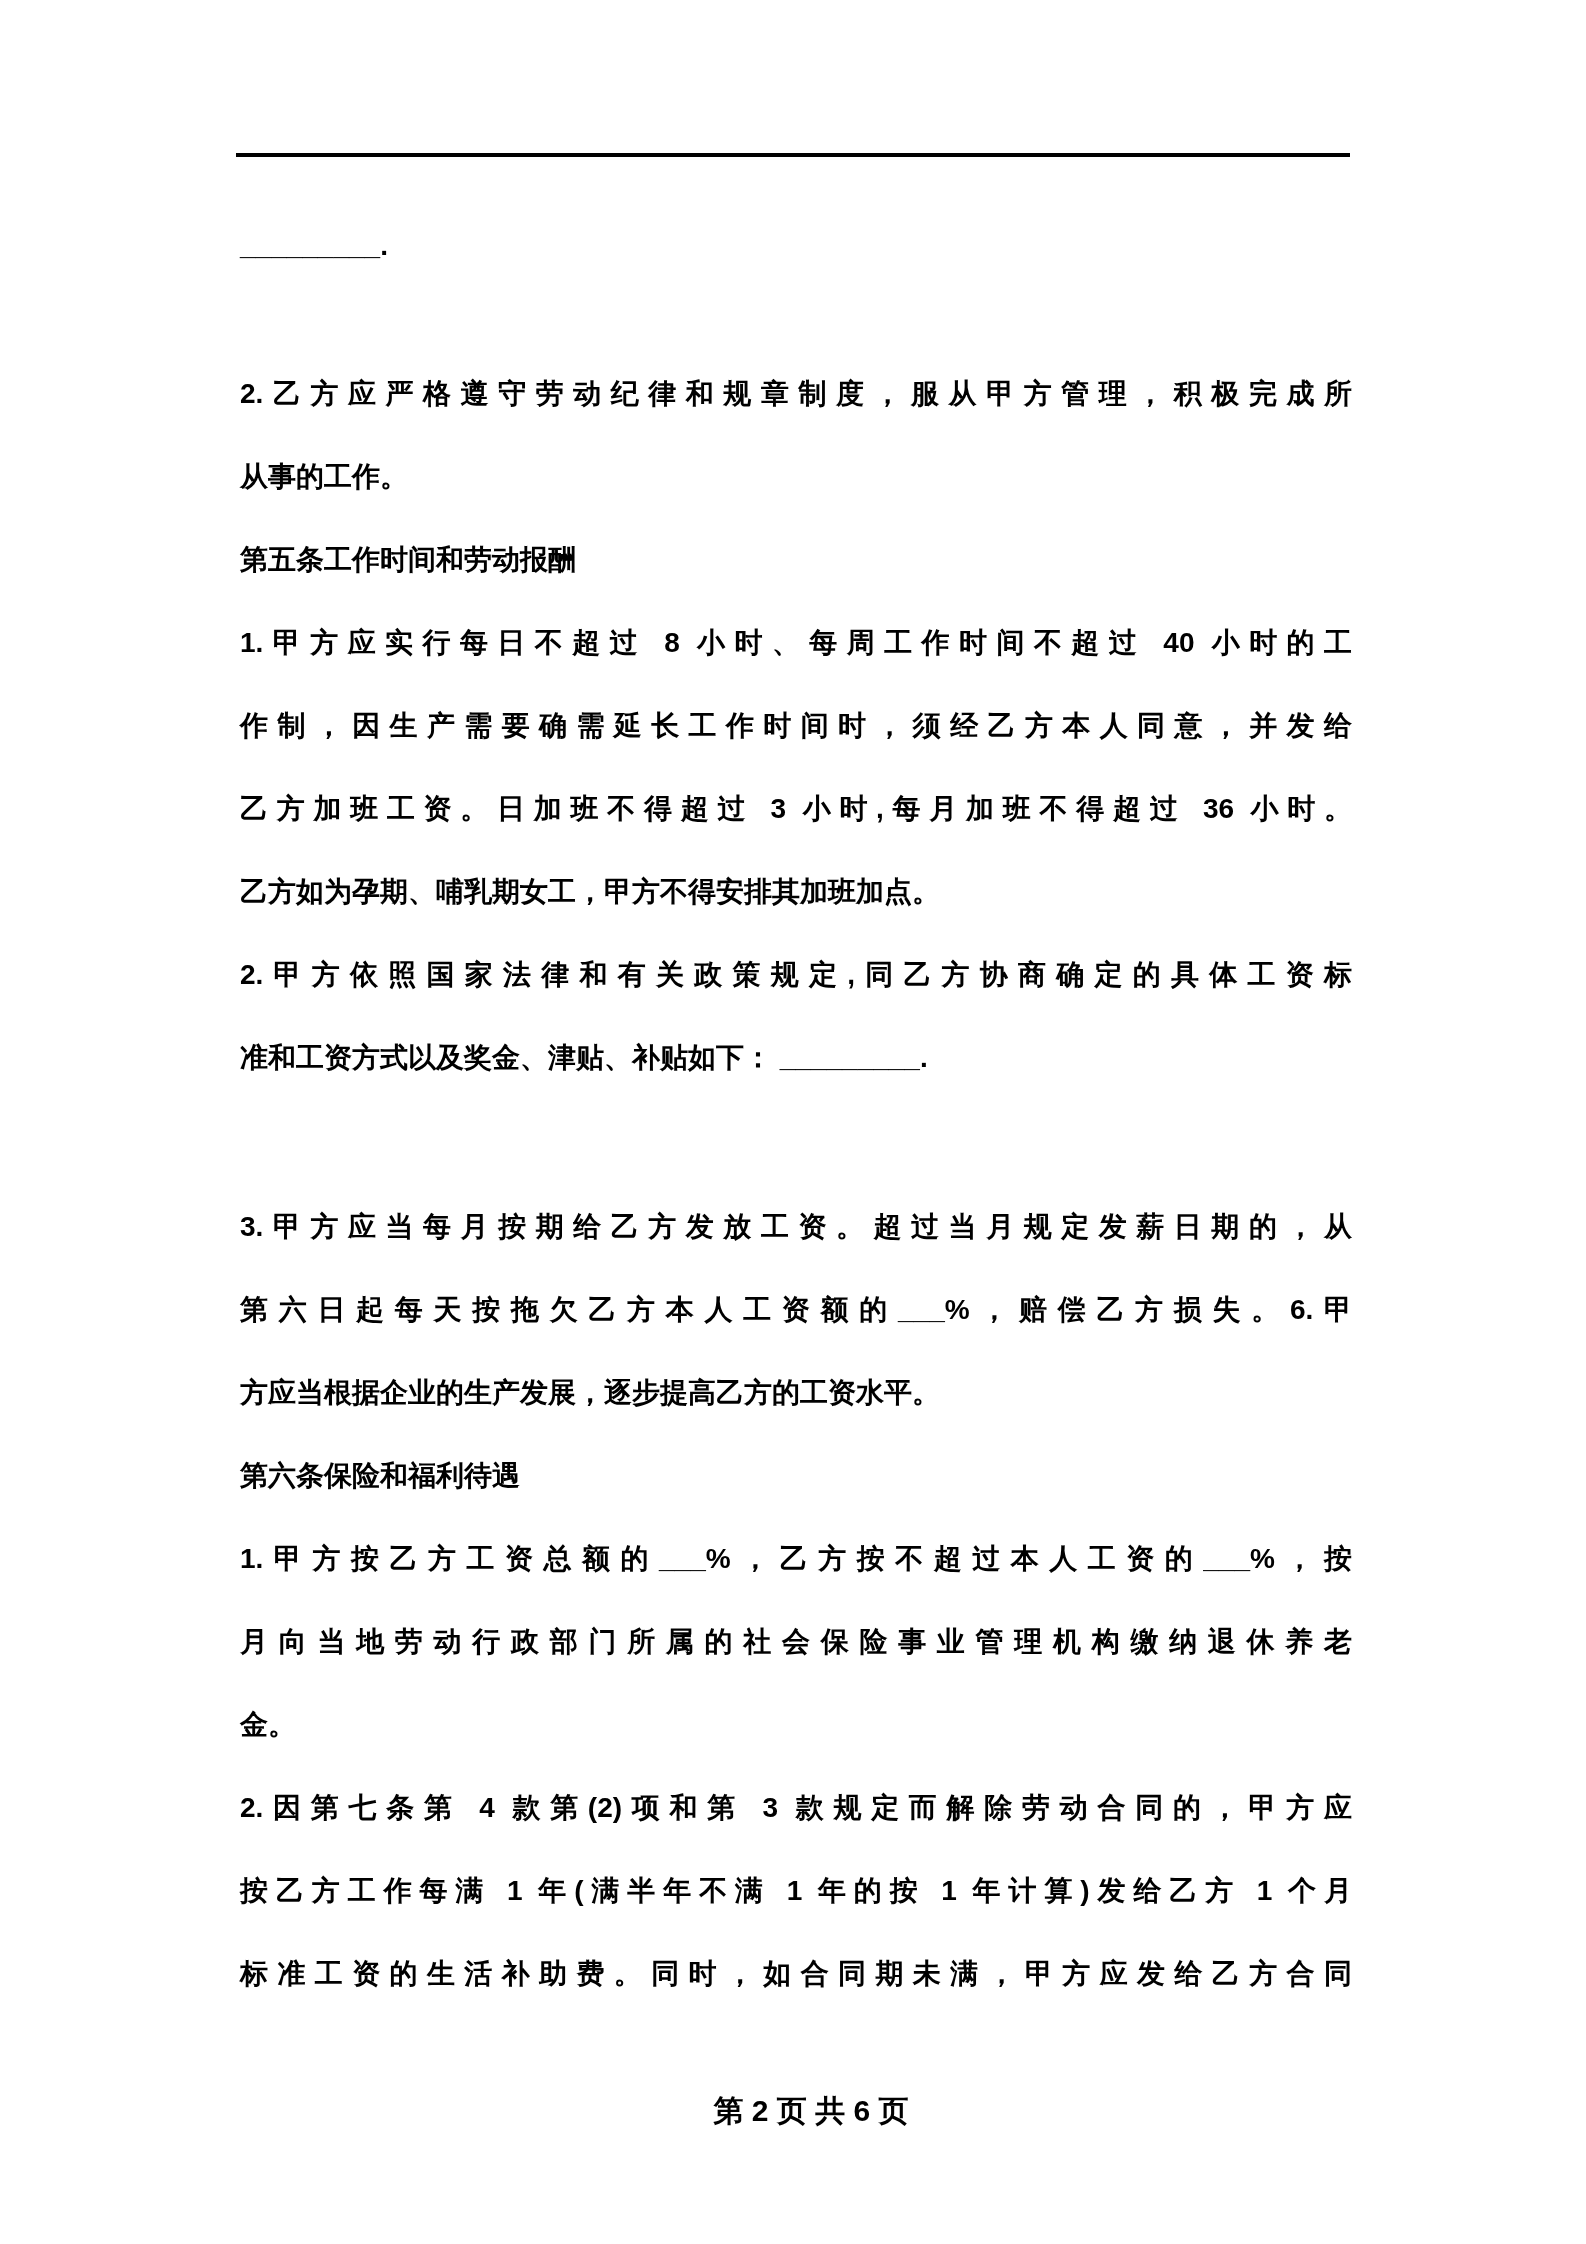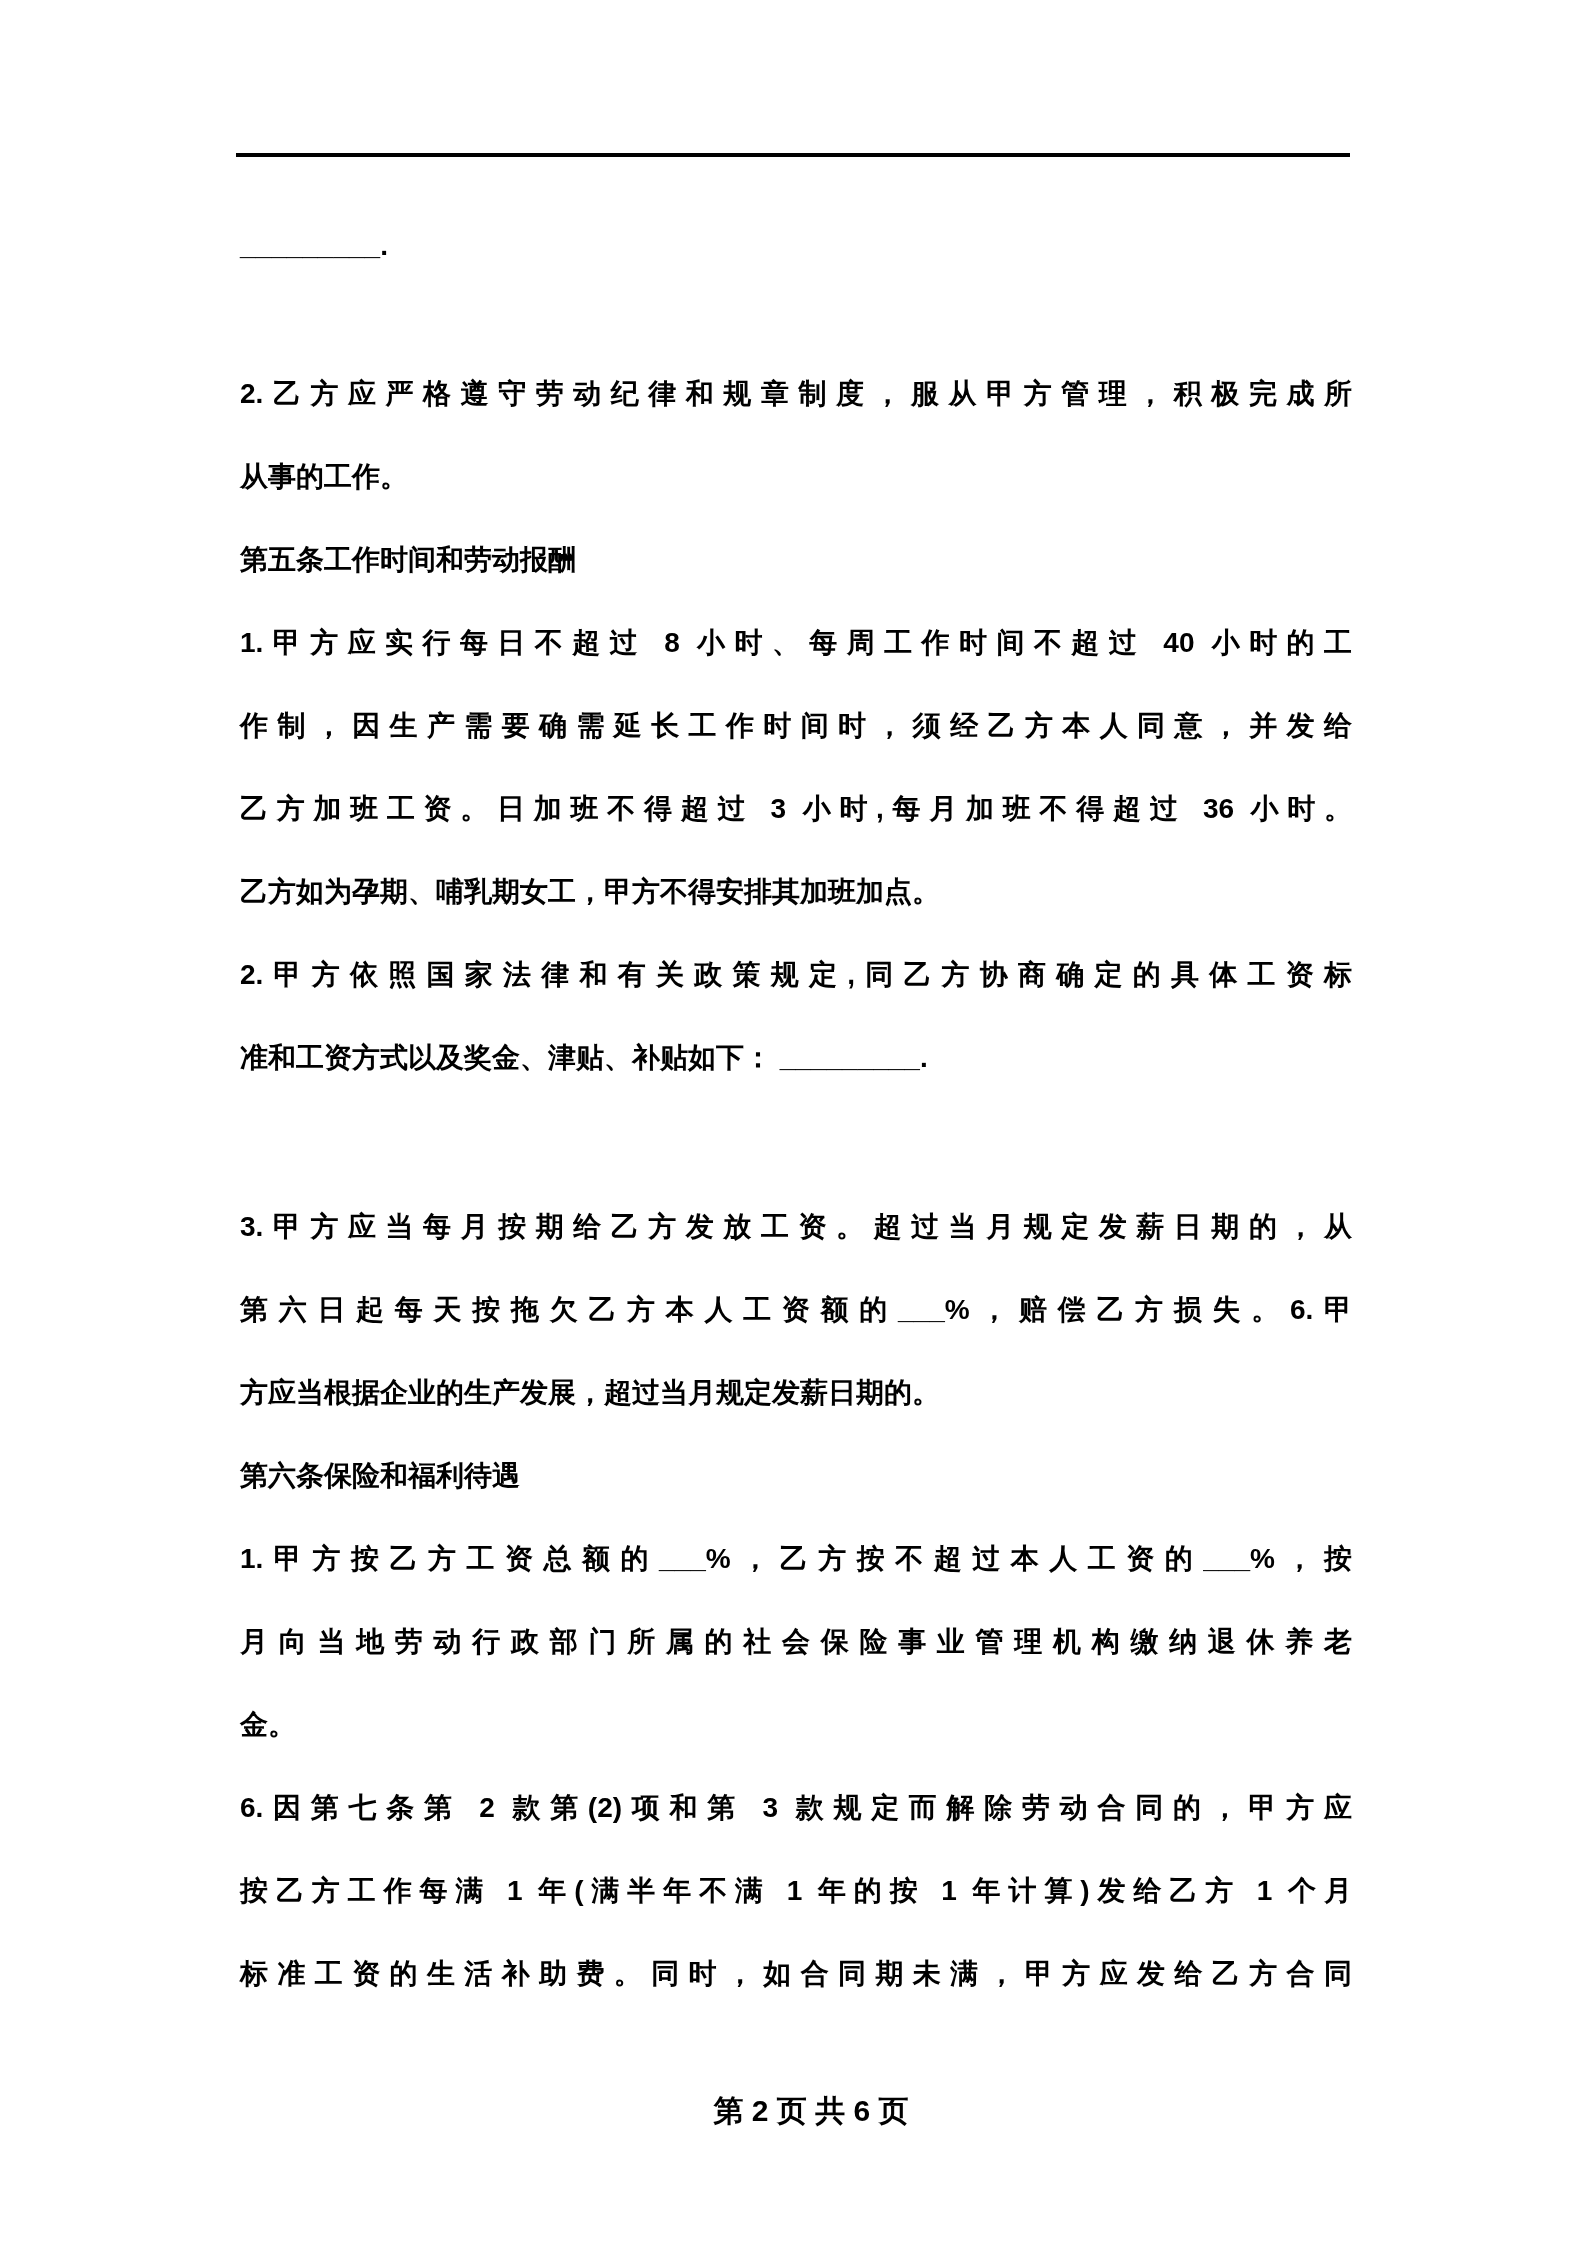--- a/index.html
+++ b/index.html
@@ -74,23 +74,23 @@
   <div class="line heading">第五条工作时间和劳动报酬</div>
   <div class="line fill">1.甲方应实行每日不超过 8 小时、每周工作时间不超过 40 小时的工</div>
   <div class="line fill">作制，因生产需要确需延长工作时间时，须经乙方本人同意，并发给</div>
   <div class="line fill">乙方加班工资。日加班不得超过 3 小时,每月加班不得超过 36 小时。</div>
   <div class="line">乙方如为孕期、哺乳期女工，甲方不得安排其加班加点。</div>
   <div class="line fill">2.甲方依照国家法律和有关政策规定,同乙方协商确定的具体工资标</div>
   <div class="line">准和工资方式以及奖金、津贴、补贴如下： _________.</div>
   <div class="spacer-large"></div>
   <div class="line fill">3.甲方应当每月按期给乙方发放工资。超过当月规定发薪日期的，从</div>
   <div class="line fill">第六日起每天按拖欠乙方本人工资额的___%，赔偿乙方损失。6.甲</div>
-  <div class="line">方应当根据企业的生产发展，超过当月规定发薪日期的。</div>
+  <div class="line">方应当根据企业的生产发展，逐步提高乙方的工资水平。</div>
   <div class="line heading">第六条保险和福利待遇</div>
   <div class="line fill">1.甲方按乙方工资总额的___%，乙方按不超过本人工资的___%，按</div>
   <div class="line fill">月向当地劳动行政部门所属的社会保险事业管理机构缴纳退休养老</div>
   <div class="line">金。</div>
-  <div class="line fill">6.因第七条第 2 款第(2)项和第 3 款规定而解除劳动合同的，甲方应</div>
+  <div class="line fill">2.因第七条第 4 款第(2)项和第 3 款规定而解除劳动合同的，甲方应</div>
   <div class="line fill">按乙方工作每满 1 年(满半年不满 1 年的按 1 年计算)发给乙方 1 个月</div>
   <div class="line fill">标准工资的生活补助费。同时，如合同期未满，甲方应发给乙方合同</div>
 </div>
 
 <div class="page-footer">第 2 页 共 6 页</div>
 
 </body></html>

